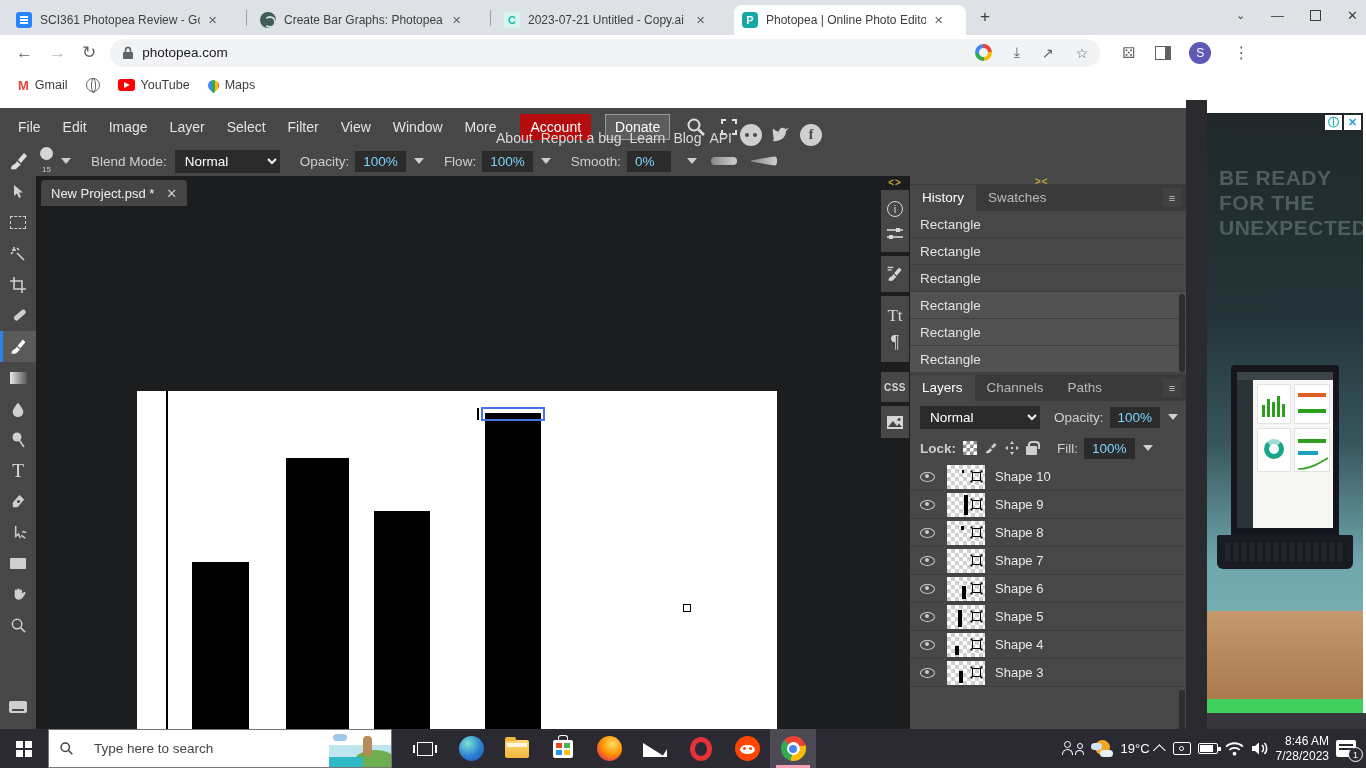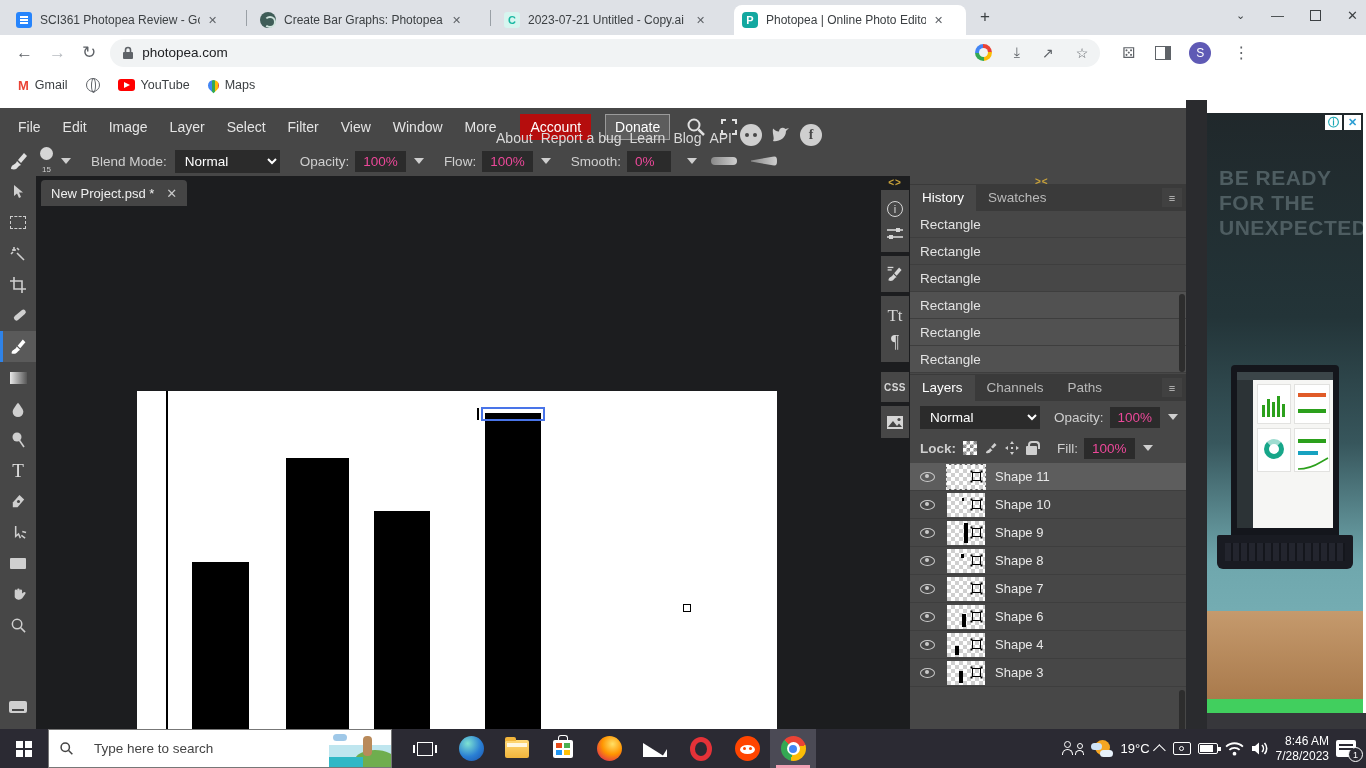--- a/index.html
+++ b/index.html
@@ -53,21 +53,21 @@
   #menubar { position:absolute; left:0; top:0; width:1207px; height:38px; background:#474747;
      display:flex; align-items:center; color:#e4e4e4; font-size:14px; }
   .menu-item { margin-left:22px; }
   .menu-item:first-child{ margin-left:18px; }
   #acct { margin-left:24px; background:#b50d0d; padding:5px 10px; color:#fff; }
   #donate { margin-left:14px; background:#5d5d5d; border:1px solid #9a9a9a; padding:4px 9px; color:#fff; }
   #menulinks { position:absolute; right:385px; top:0; height:38px; display:flex; align-items:flex-end; gap:8px; color:#d9d9d9; font-size:14px;}
   .socic { width:22px; height:22px; border-radius:50%; background:#cfcfcf; position:relative; }
   #optbar { position:absolute; left:0; top:38px; width:1207px; height:30px; background:#474747;
      display:flex; align-items:center; color:#cfcfcf; font-size:13.5px; }
-  .optbox { background:#2b2b2b; color:#ec4899; padding:3px 8px; margin-left:6px; }
+  .optbox { background:#2b2b2b; color:#7dd3fc; padding:3px 8px; margin-left:6px; }
   .optlabel { margin-left:20px; }
   .tri { width:0; height:0; border-left:5px solid transparent; border-right:5px solid transparent;
      border-top:6px solid #cfcfcf; display:inline-block; margin-left:8px; }
   select.pe { background:#2b2b2b; color:#fff; border:none; font-size:13.5px; padding:3px 6px; width:105px; margin-left:8px;}
   .stroke-pill { width:26px; height:8px; border-radius:4px; background:linear-gradient(90deg,#888,#cfcfcf); margin-left:14px;}
   .stroke-pill.b { clip-path:polygon(0 45%,100% 0,100% 100%,0 55%); height:10px;}
   
   #toolbar { position:absolute; left:0; top:68px; width:36px; height:561px; background:#474747; }
   .tool { position:relative; width:36px; height:31px; display:flex; align-items:center; justify-content:center; }
   .tool.sel { background:#5a5a5a; }
@@ -509,27 +509,20 @@
           <svg class="mini" viewBox="0 0 14 14">
               <path d="M7 0 L9 3 H5 Z M7 14 L5 11 H9 Z M0 7 L3 5 V9 Z M14 7 L11 9 V5 Z" fill="#cfcfcf"></path>
               <rect x="6" y="6" width="2" height="2" fill="#cfcfcf"></rect>
             </svg>
           <span class="mini mini-lock"></span>
           <span style="margin-left:20px;">Fill:</span>
           <span class="optbox">100%</span>
           <span class="tri"></span>
         </div>
         <div id="layerlist" style="height:242px; overflow:hidden;">
-          <div class="lrow sel">
-              <span class="eye"></span>
-              <span class="thumb">
-                <span class="tbox"></span>
-              </span>
-              <span class="lname">Shape 11</span>
-            </div>
           <div class="lrow">
               <span class="eye"></span>
               <span class="thumb">
                 <span class="tmark" style="left:15px; bottom:16px; width:2px; height:3px;"></span>
                 <span class="tbox"></span>
               </span>
               <span class="lname">Shape 10</span>
             </div>
           <div class="lrow">
               <span class="eye"></span>
@@ -554,20 +547,28 @@
               </span>
               <span class="lname">Shape 7</span>
             </div>
           <div class="lrow">
               <span class="eye"></span>
               <span class="thumb">
                 <span class="tmark" style="left:15px; width:4px; height:13px;"></span>
                 <span class="tbox"></span>
               </span>
               <span class="lname">Shape 6</span>
+            </div>
+          <div class="lrow">
+              <span class="eye"></span>
+              <span class="thumb">
+                <span class="tmark" style="left:11px; width:4px; height:17px;"></span>
+                <span class="tbox"></span>
+              </span>
+              <span class="lname">Shape 5</span>
             </div>
           <div class="lrow">
               <span class="eye"></span>
               <span class="thumb">
                 <span class="tmark" style="left:8px; width:4px; height:9px;"></span>
                 <span class="tbox"></span>
               </span>
               <span class="lname">Shape 4</span>
             </div>
           <div class="lrow">

